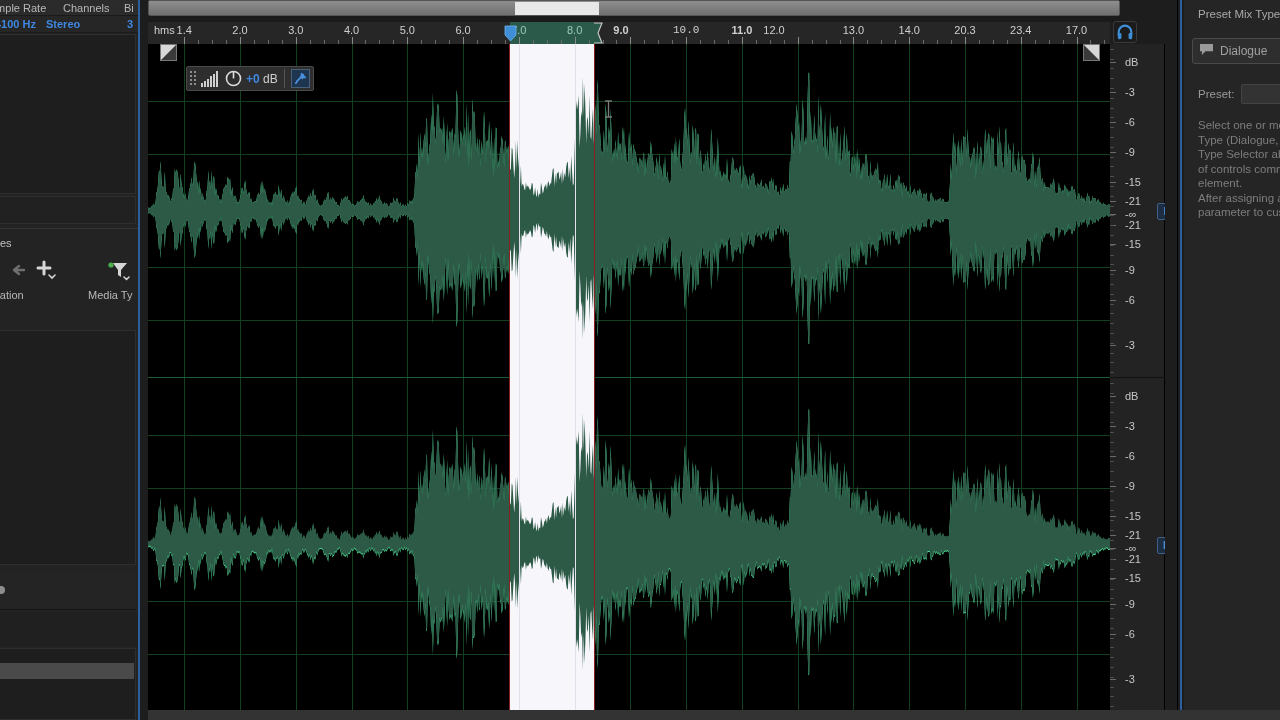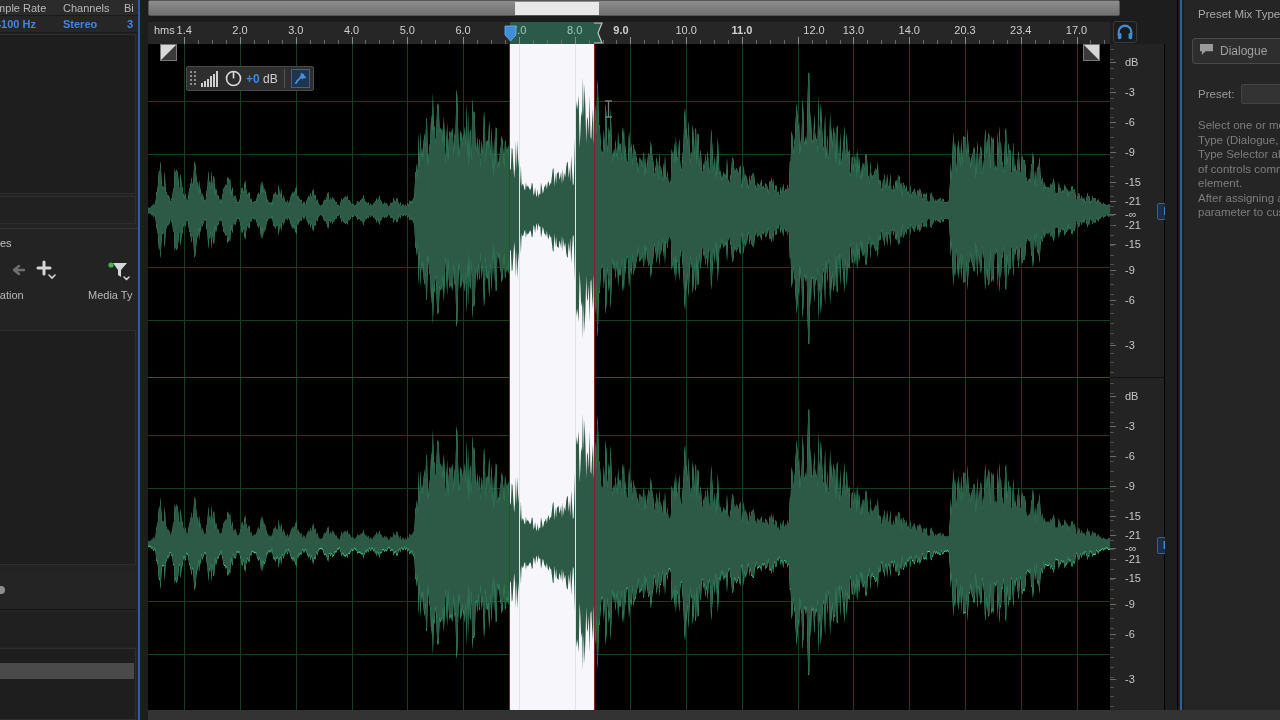--- a/index.html
+++ b/index.html
@@ -252,21 +252,21 @@
 <div id="app">
 
   <div id="left-panel">
     <div class="lp-table-head">
       <span class="lp-th" style="position:absolute;left:-10px;">ample Rate</span>
       <span class="lp-th" style="position:absolute;left:63px;">Channels</span>
       <span class="lp-th" style="position:absolute;left:124px;">Bi</span>
     </div>
     <div class="lp-row">
       <span class="lp-td" style="position:absolute;left:-5px;">4100 Hz</span>
-      <span class="lp-td" style="position:absolute;left:63px;">Stereo</span>
+      <span class="lp-td" style="position:absolute;left:46px;">Stereo</span>
       <span class="lp-td" style="position:absolute;left:127px;">3</span>
     </div>
     <div class="lp-listbox"></div>
     <div class="lp-gap"></div>
 
     <div class="lp-sec2">
       <span class="lp-sec2-title">es</span>
       <div class="lp-tools">
         <div class="lp-icon" style="left:6px;">
           <svg viewBox="0 0 26 26" width="26" height="26">
@@ -352,31 +352,31 @@
         <span class="rlabel insel" style="left: 426.626px;">8.0</span>
         <div class="rtick major" style="left: 426.626px;"></div>
         <div class="rtick minor" style="left: 440.568px;"></div>
         <div class="rtick minor" style="left: 454.51px;"></div>
         <div class="rtick minor" style="left: 468.452px;"></div>
         <span class="rlabel" style="left: 473px; font-weight: bold;">9.0</span>
         <div class="rtick major" style="left: 482.394px;"></div>
         <div class="rtick minor" style="left: 496.336px;"></div>
         <div class="rtick minor" style="left: 510.278px;"></div>
         <div class="rtick minor" style="left: 524.22px;"></div>
-        <span class="rlabel" style="left: 538.162px;">10.0</span>
+        <span class="rlabel" style="left: 538.162px; font-family: Liberation Mono, monospace;">10.0</span>
         <div class="rtick major" style="left: 538.162px;"></div>
         <div class="rtick minor" style="left: 552.104px;"></div>
         <div class="rtick minor" style="left: 566.046px;"></div>
         <div class="rtick minor" style="left: 579.988px;"></div>
         <span class="rlabel" style="left: 593.93px; font-weight: bold;">11.0</span>
         <div class="rtick major" style="left: 593.93px;"></div>
         <div class="rtick minor" style="left: 607.872px;"></div>
         <div class="rtick minor" style="left: 621.814px;"></div>
         <div class="rtick minor" style="left: 635.757px;"></div>
-        <span class="rlabel" style="left: 666px;">12.0</span>
+        <span class="rlabel" style="left: 626px;">12.0</span>
         <div class="rtick major" style="left: 649.699px;"></div>
         <div class="rtick minor" style="left: 663.641px;"></div>
         <div class="rtick minor" style="left: 677.583px;"></div>
         <div class="rtick minor" style="left: 691.525px;"></div>
         <span class="rlabel" style="left: 705.467px;">13.0</span>
         <div class="rtick major" style="left: 705.467px;"></div>
         <div class="rtick minor" style="left: 719.409px;"></div>
         <div class="rtick minor" style="left: 733.351px;"></div>
         <div class="rtick minor" style="left: 747.293px;"></div>
         <span class="rlabel" style="left: 761.235px;">14.0</span>

